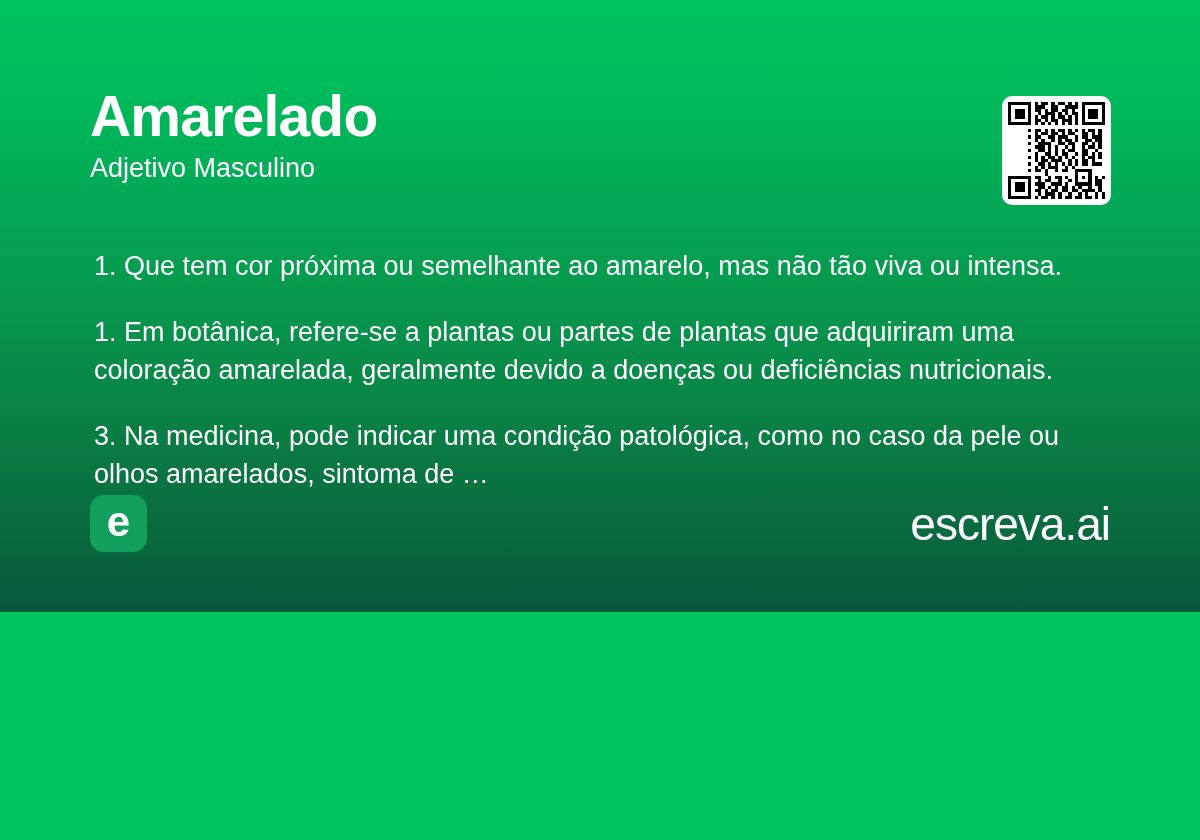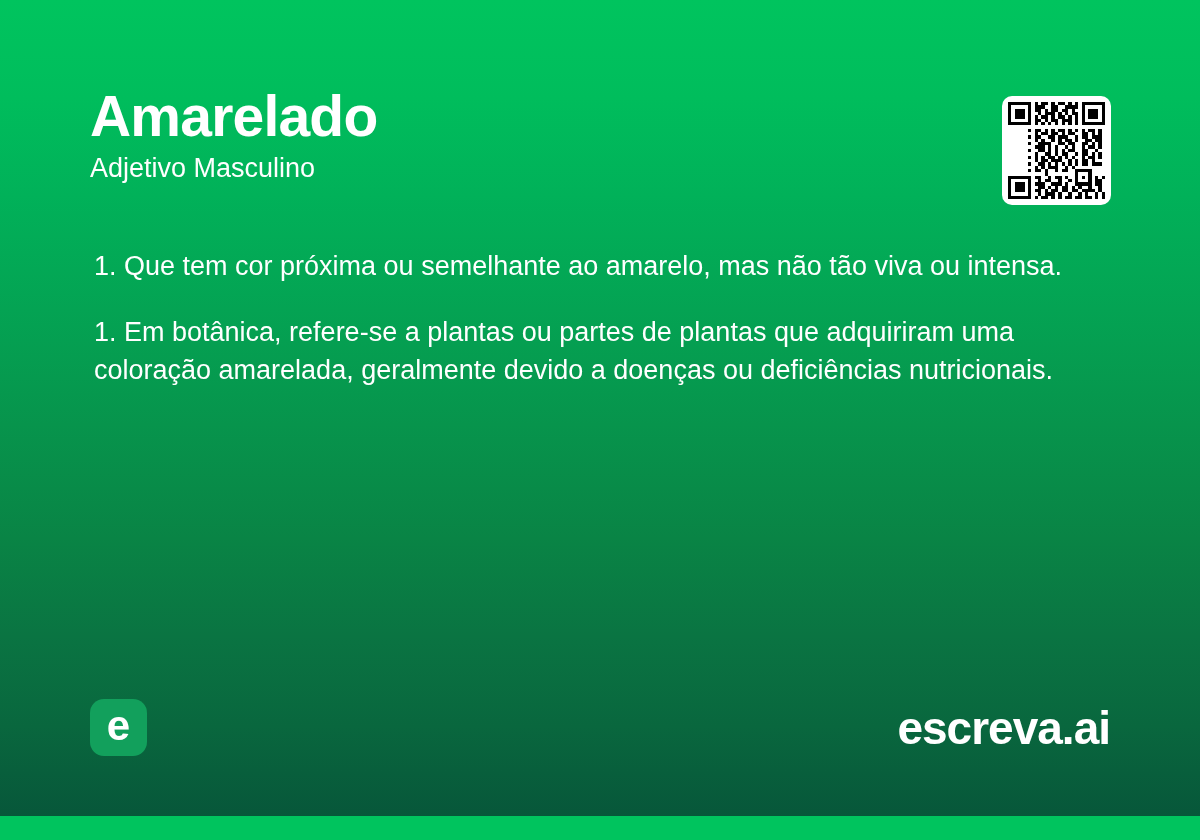--- a/index.html
+++ b/index.html
@@ -11,21 +11,21 @@
     width: 1200px;
     height: 840px;
     overflow: hidden;
     font-family: "Liberation Sans", sans-serif;
     background: #00c45e;
   }
 
   .card {
     position: relative;
     width: 1200px;
-    height: 816px;
+    height: 612px;
     box-sizing: border-box;
     background: linear-gradient(180deg,
         #00c45e 0%,
         #00bd5c 12%,
         #01b159 24%,
         #04a353 38%,
         #07944c 52%,
         #098445 66%,
         #0a7442 78%,
         #09673e 89%,
@@ -119,21 +119,21 @@
   .logo-mark .glyph {
     color: #ffffff;
     font-size: 42px;
     font-weight: bold;
     line-height: 1;
     margin-top: -3px;
   }
 
   .wordmark {
     font-size: 46px;
-    font-weight: bold;
+    font-weight: normal;
     letter-spacing: -1px;
     color: #ffffff;
     line-height: 1;
   }
 </style>
 </head>
 <body>
 
 <div class="card">
 
@@ -351,20 +351,21 @@
         <rect x="20" y="28" width="1" height="1"></rect>
           <rect x="23" y="28" width="2" height="1"></rect>
         <rect x="26" y="28" width="1" height="1"></rect>
       </g>
     </svg>
   </div>
 
   <div class="definitions">
     <p class="definition">1. Que tem cor próxima ou semelhante ao amarelo, mas não tão viva ou intensa.</p>
     <p class="definition">1. Em botânica, refere-se a plantas ou partes de plantas que adquiriram uma coloração amarelada, geralmente devido a doenças ou deficiências nutricionais.</p>
+    <p class="definition">3. Na medicina, pode indicar uma condição patológica, como no caso da pele ou olhos amarelados, sintoma de …</p>
   </div>
 
   <div class="footer">
     <div class="logo-mark">
       <span class="glyph">e</span>
     </div>
     <div class="wordmark">escreva.ai</div>
   </div>
 
 </div>

